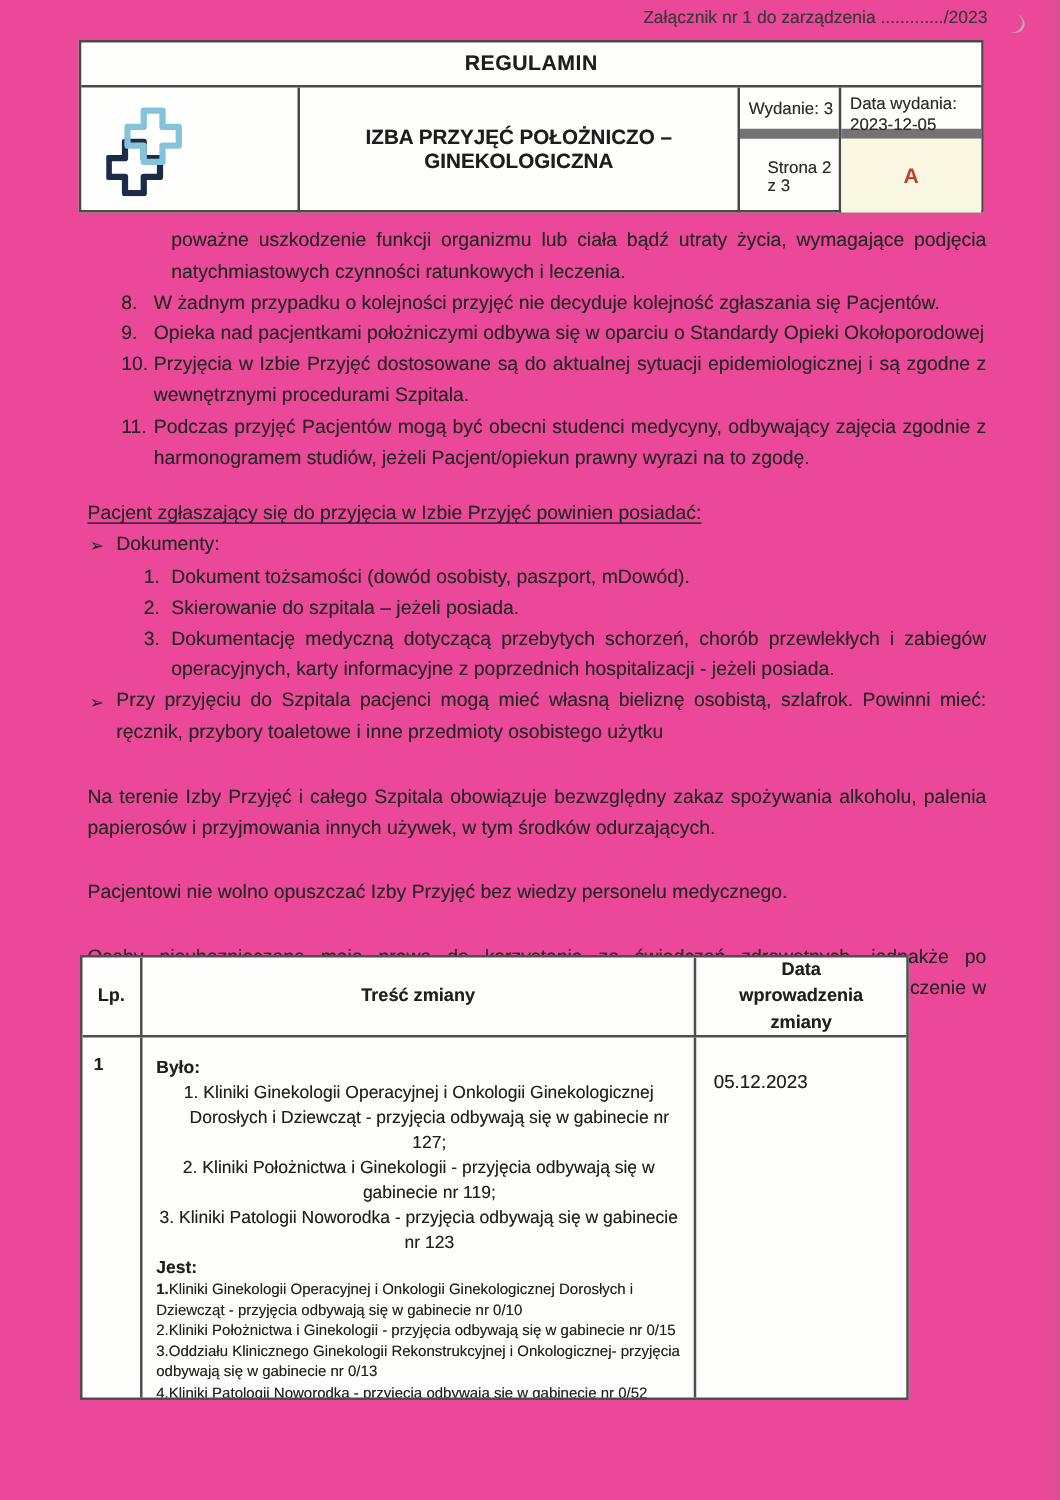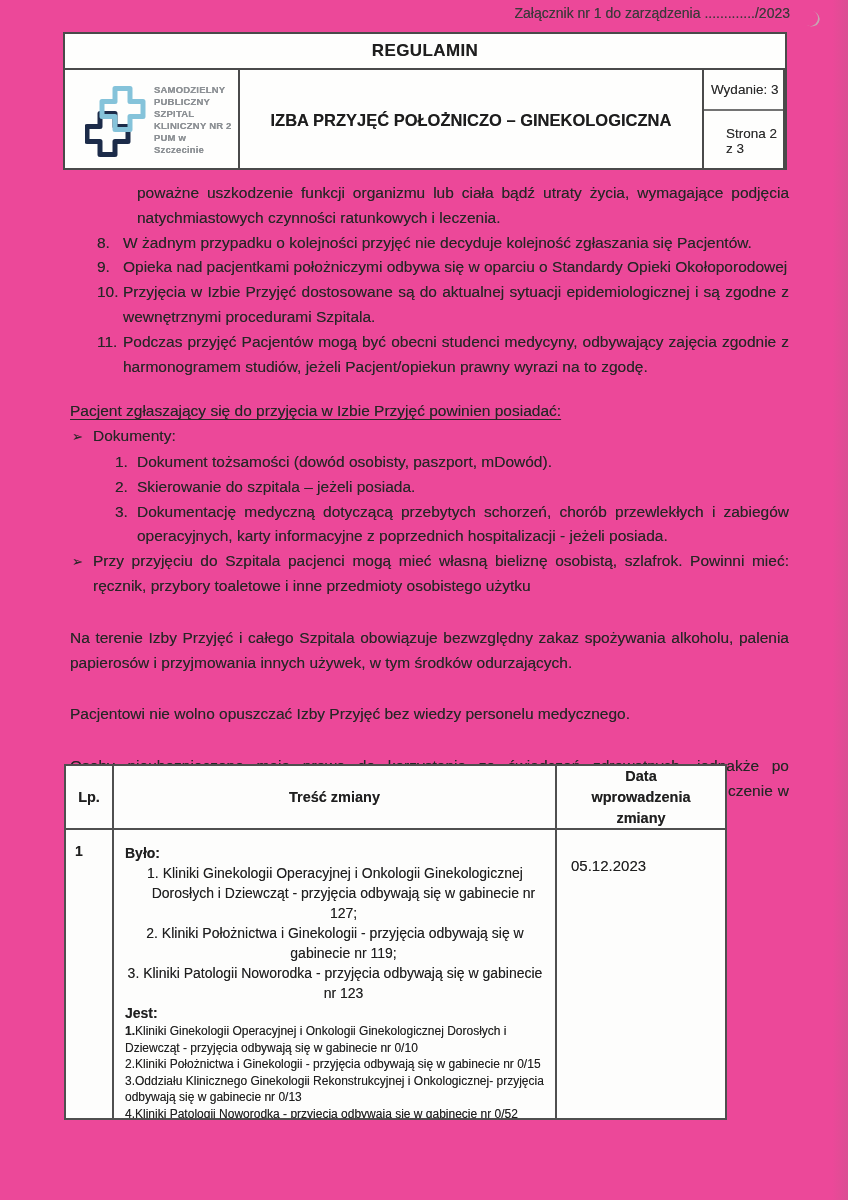--- a/index.html
+++ b/index.html
@@ -32,21 +32,21 @@
     display:flex; align-items:center; padding-left:20px; }
   .logo-svg { flex:none; }
   .logo-text { margin-left:7px; font-size:9.5px; font-weight:bold; line-height:12px;
     color:#8d9297; letter-spacing:.2px; }
   .doc-title-cell { flex:1 1 auto; border-right:2px solid #4a4a4a;
     display:flex; align-items:center; justify-content:center; padding:0 8px; }
   .doc-title { font-size:16.5px; font-weight:bold; color:#1d1d1d; text-align:center; }
   .meta-col { display:flex; flex-direction:column; }
   .meta-col1 { flex:0 0 81px; border-right:2px solid #4a4a4a; }
   .meta-col2 { flex:0 0 112px; }
-  .meta-top { height:41px; border-bottom:2px solid #737373; box-sizing:border-box;
+  .meta-top { height:41px; border-bottom:8px solid #737373; box-sizing:border-box;
     font-size:13.5px; color:#2b2b2b; padding:4px 4px 0 7px; line-height:17px; }
   .meta-col1 .meta-top { display:flex; align-items:center; padding-top:0; }
   .meta-bottom { flex:1; display:flex; align-items:center; font-size:13.5px;
     color:#2b2b2b; padding-left:22px; }
   .rev-cell { justify-content:center; padding-left:0; background:#faf7e3; }
   .rev-mark { color:#c3402f; font-size:17px; font-weight:bold; text-shadow:none; }
 
   
   .body-text { position:absolute; left:70px; top:181px; width:719px;
     font-size:15.5px; line-height:24.8px; color:#262626; }
@@ -101,36 +101,39 @@
   <div class="hdr">
     <div class="hdr-row1">
       <span class="hdr-title">REGULAMIN</span>
     </div>
     <div class="hdr-row2">
       <div class="cell logo-cell">
         <svg class="logo-svg" width="62" height="74" viewBox="0 0 62 74" aria-hidden="true">
           <path d="M 15.5,26.5 h 15 v 13 h 13 v 15 h -13 v 13 h -15 v -13 h -13 v -15 h 13 Z" fill="none" stroke="#1c2b49" stroke-width="5" stroke-linejoin="round" transform="translate(-0.5,4)"></path>
           <path d="M 29.5,6.5 h 15 v 13 h 13 v 15 h -13 v 13 h -15 v -13 h -13 v -15 h 13 Z" fill="none" stroke="#85c3da" stroke-width="5" stroke-linejoin="round" transform="translate(0.5,-1)"></path>
         </svg>
-        <div class="logo-text">
-          <div>SAMODZIELNY</div>
-          <div>PUBLICZNY SZPITAL</div>
-          <div>KLINICZNY NR 2</div>
-          <div>PUM w Szczecinie</div>
-        </div>
       </div>
       <div class="cell doc-title-cell">
         <span class="doc-title">IZBA PRZYJĘĆ POŁOŻNICZO – GINEKOLOGICZNA</span>
       </div>
       <div class="cell meta-col meta-col1">
         <div class="meta-top">
           <span>Wydanie: 3</span>
         </div>
         <div class="meta-bottom">
           <span>Strona 2 z 3</span>
+        </div>
+      </div>
+      <div class="cell meta-col meta-col2">
+        <div class="meta-top">
+          <div>Data wydania:</div>
+          <div>2023-12-05</div>
+        </div>
+        <div class="meta-bottom rev-cell">
+          <span class="rev-mark">A</span>
         </div>
       </div>
     </div>
   </div>
 
   <div class="body-text">
     <div class="cont-para jtext">poważne uszkodzenie funkcji organizmu lub ciała bądź utraty życia, wymagające podjęcia natychmiastowych czynności ratunkowych i leczenia.</div>
 
     <div class="oli">
       <span class="oli-n">8.</span>

